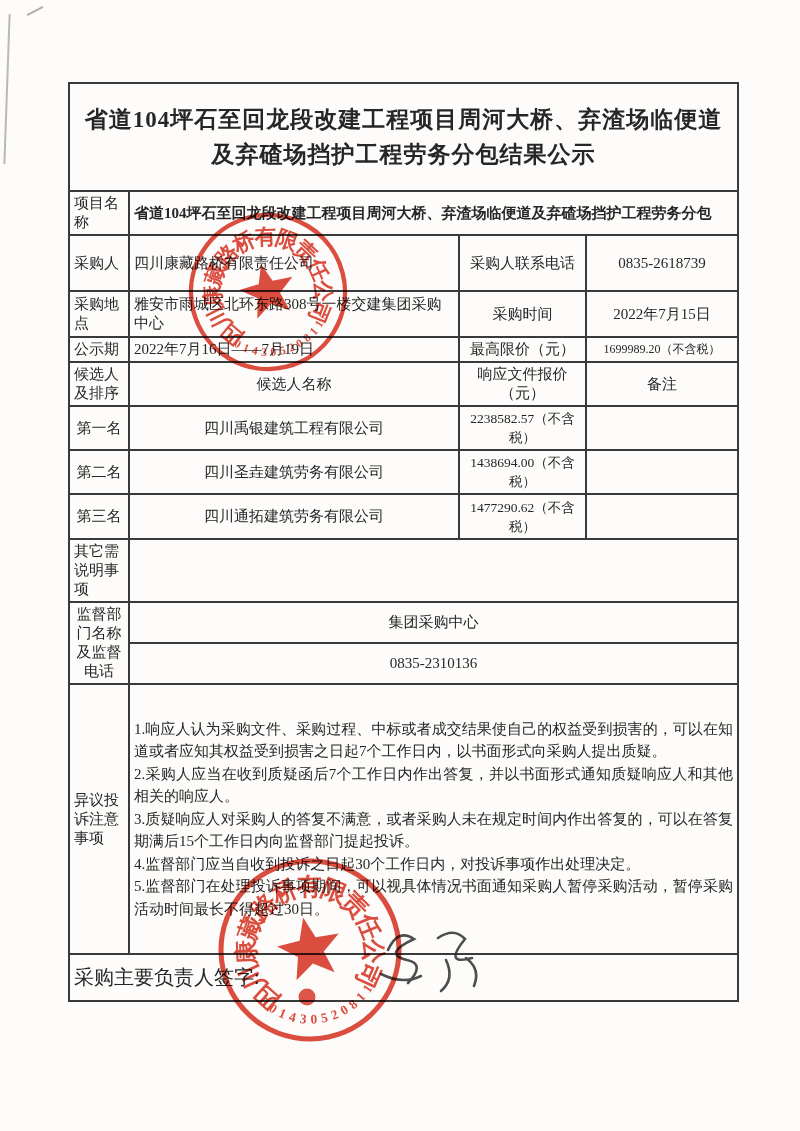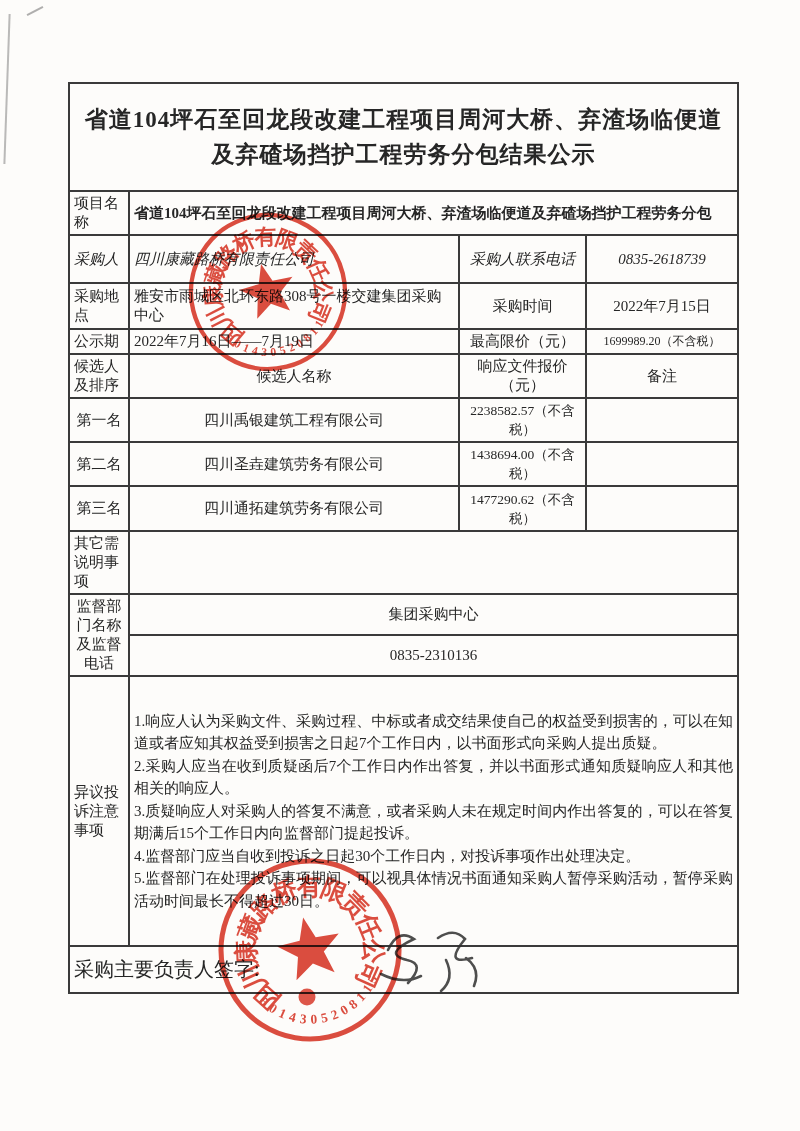--- a/index.html
+++ b/index.html
@@ -25,21 +25,21 @@
   }
   table.doc td{
     border:2px solid #3a3a3a;
     padding:2px 4px;
     vertical-align:middle;
     overflow:hidden;
   }
   .r-title{height:108px;}
   .r-title td{text-align:center;font-weight:bold;font-size:23px;line-height:35px;letter-spacing:1px;}
   .r-project{height:43px;}
-  .r-purchaser{height:48px;font-style:italic;}
+  .r-purchaser{height:56px;}
   .r-location{height:46px;}
   .r-publicity{height:24px;}
   .r-candhead{height:40px;}
   .r-cand1{height:44px;}
   .r-cand2{height:32px;}
   .r-cand3{height:45px;}
   .r-other{height:63px;}
   .r-sup{height:37px;padding-left:45px;}
   .r-objection{height:270px;}
   .r-sign{height:47px;}

